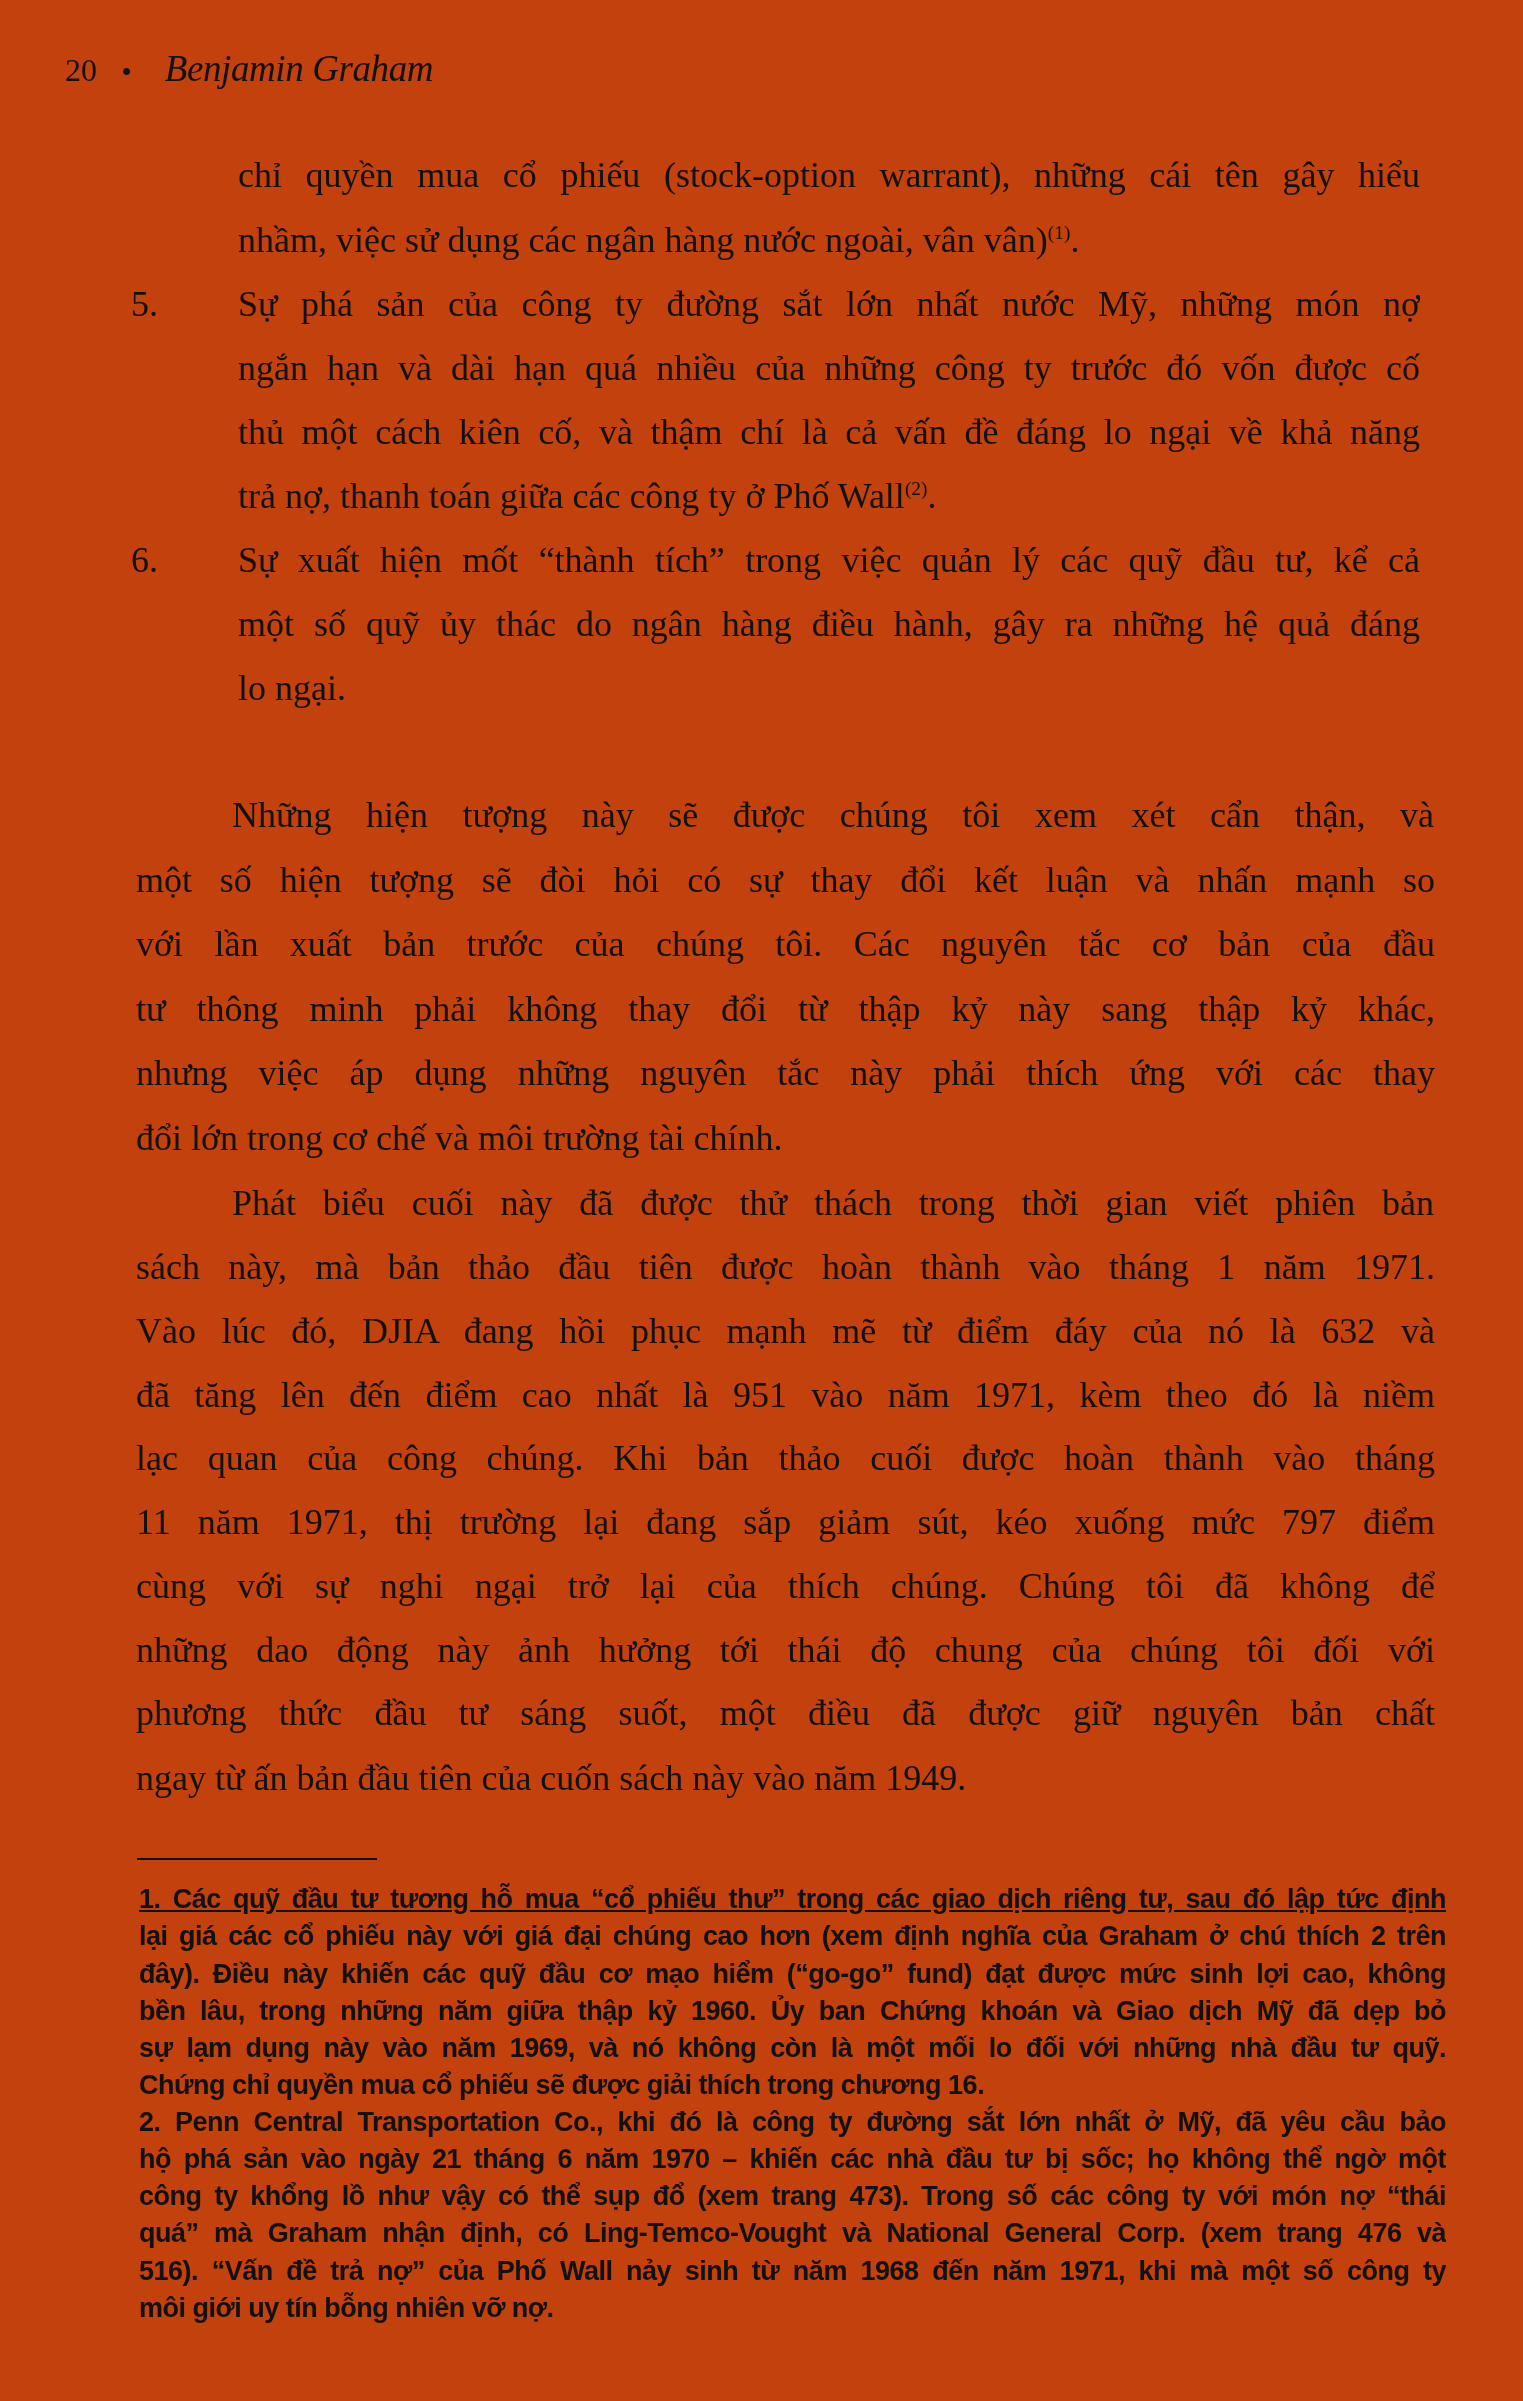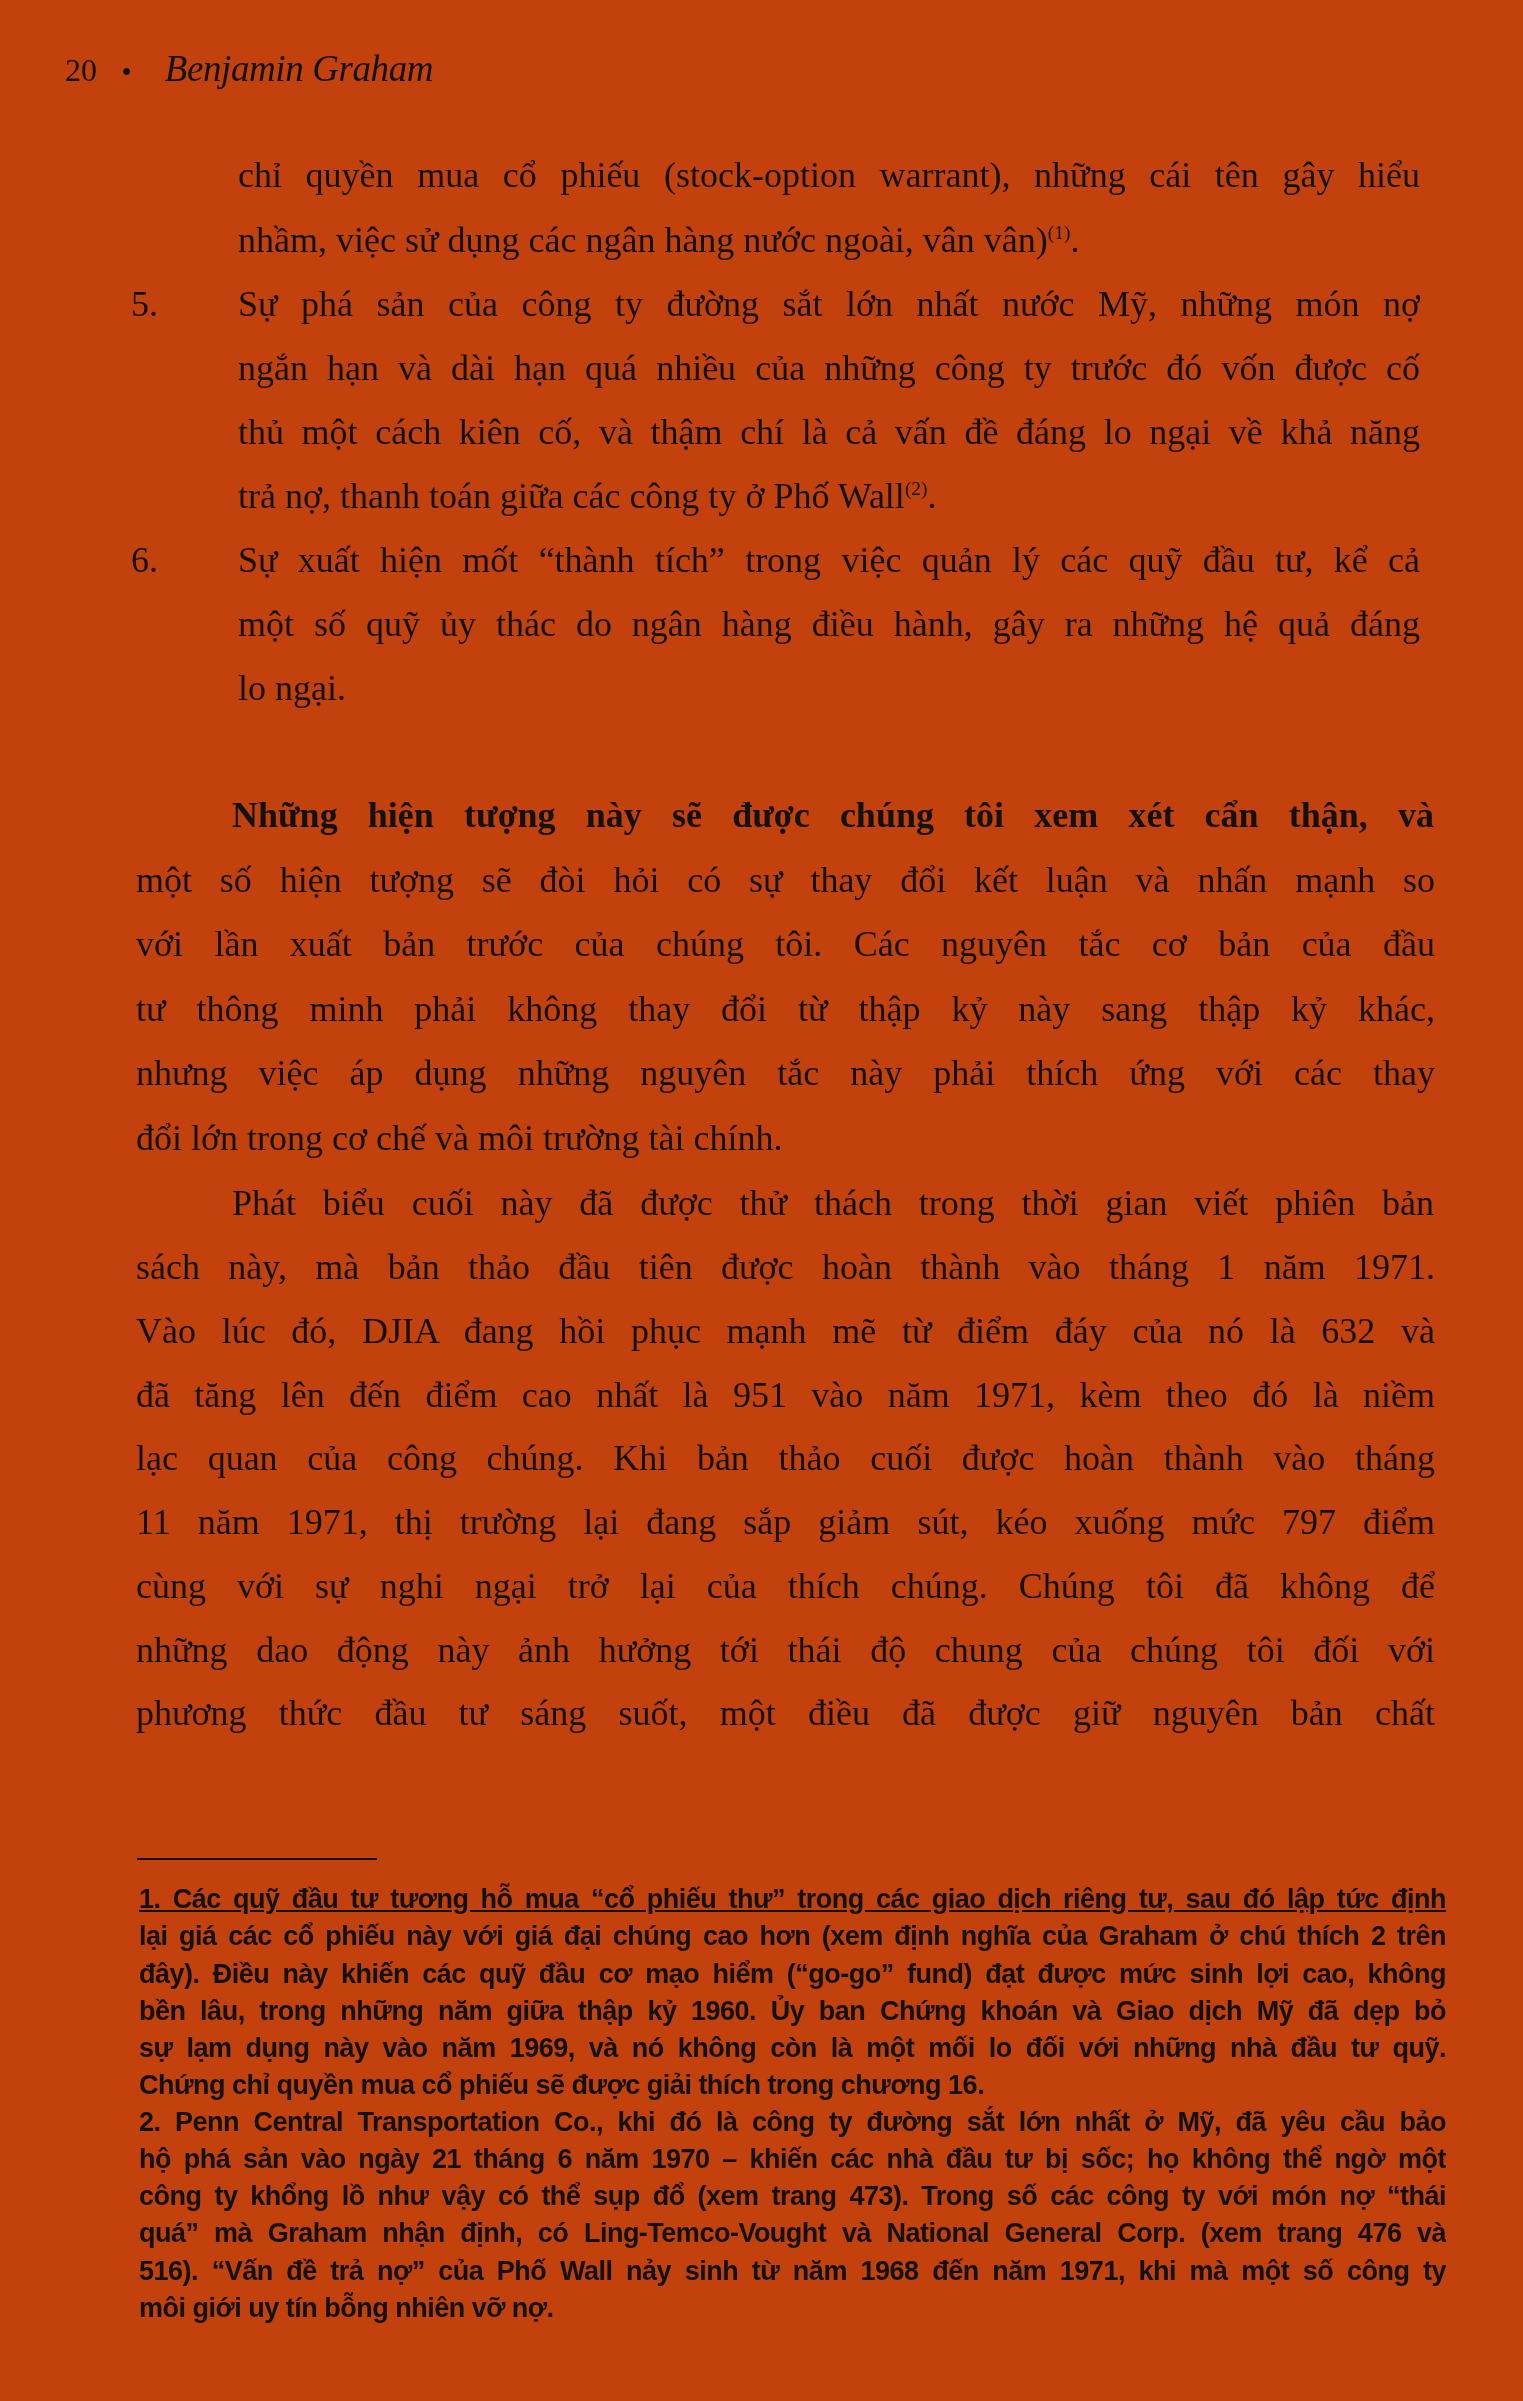--- a/index.html
+++ b/index.html
@@ -38,36 +38,37 @@
   <div class="line just" style="left:238px; top:282px; width:1182px;">Sự phá sản của công ty đường sắt lớn nhất nước Mỹ, những món nợ</div>
   <div class="line just" style="left:238px; top:346px; width:1182px;">ngắn hạn và dài hạn quá nhiều của những công ty trước đó vốn được cố</div>
   <div class="line just" style="left:238px; top:410px; width:1182px;">thủ một cách kiên cố, và thậm chí là cả vấn đề đáng lo ngại về khả năng</div>
   <div class="line" style="left:238px; top:474px;"><span>trả nợ, thanh toán giữa các công ty ở Phố Wall</span><sup>(2)</sup><span>.</span></div>
 
   <div class="list-num" style="left:131px; top:538px;">6.</div>
   <div class="line just" style="left:238px; top:538px; width:1182px;">Sự xuất hiện mốt “thành tích” trong việc quản lý các quỹ đầu tư, kể cả</div>
   <div class="line just" style="left:238px; top:602px; width:1182px;font-family:Liberation Serif, serif;">một số quỹ ủy thác do ngân hàng điều hành, gây ra những hệ quả đáng</div>
   <div class="line" style="left:238px; top:666px;">lo ngại.</div>
 
-  <div class="line just" style="left:232px; top:793px; width:1202px;font-weight:bold;">Những hiện tượng này sẽ được chúng tôi xem xét cẩn thận, và</div>
+  <div class="line just" style="left:232px; top:793px; width:1202px;">Những hiện tượng này sẽ được chúng tôi xem xét cẩn thận, và</div>
   <div class="line just" style="left:136px; top:858px; width:1299px;">một số hiện tượng sẽ đòi hỏi có sự thay đổi kết luận và nhấn mạnh so</div>
   <div class="line just" style="left:136px; top:922px; width:1299px;">với lần xuất bản trước của chúng tôi. Các nguyên tắc cơ bản của đầu</div>
   <div class="line just" style="left:136px; top:987px; width:1299px;">tư thông minh phải không thay đổi từ thập kỷ này sang thập kỷ khác,</div>
   <div class="line just" style="left:136px; top:1051px; width:1299px;">nhưng việc áp dụng những nguyên tắc này phải thích ứng với các thay</div>
   <div class="line" style="left:136px; top:1116px;">đổi lớn trong cơ chế và môi trường tài chính.</div>
 
   <div class="line just" style="left:232px; top:1181px; width:1202px;">Phát biểu cuối này đã được thử thách trong thời gian viết phiên bản</div>
   <div class="line just" style="left:136px; top:1245px; width:1299px;">sách này, mà bản thảo đầu tiên được hoàn thành vào tháng 1 năm 1971.</div>
   <div class="line just" style="left:136px; top:1309px; width:1299px;">Vào lúc đó, DJIA đang hồi phục mạnh mẽ từ điểm đáy của nó là 632 và</div>
   <div class="line just" style="left:136px; top:1373px; width:1299px;">đã tăng lên đến điểm cao nhất là 951 vào năm 1971, kèm theo đó là niềm</div>
   <div class="line just" style="left:136px; top:1436px; width:1299px;">lạc quan của công chúng. Khi bản thảo cuối được hoàn thành vào tháng</div>
   <div class="line just" style="left:136px; top:1500px; width:1299px;">11 năm 1971, thị trường lại đang sắp giảm sút, kéo xuống mức 797 điểm</div>
   <div class="line just" style="left:136px; top:1564px; width:1299px;">cùng với sự nghi ngại trở lại của thích chúng. Chúng tôi đã không để</div>
   <div class="line just" style="left:136px; top:1628px; width:1299px;">những dao động này ảnh hưởng tới thái độ chung của chúng tôi đối với</div>
   <div class="line just" style="left:136px; top:1691px; width:1299px;">phương thức đầu tư sáng suốt, một điều đã được giữ nguyên bản chất</div>
+  <div class="line" style="left:136px; top:1756px;">ngay từ ấn bản đầu tiên của cuốn sách này vào năm 1949.</div>
 
   <div class="fn-rule"></div>
 
   <div class="fn-line fn-just" style="top:1883px;text-decoration:underline;">1. Các quỹ đầu tư tương hỗ mua “cổ phiếu thư” trong các giao dịch riêng tư, sau đó lập tức định</div>
   <div class="fn-line fn-just" style="top:1920px;">lại giá các cổ phiếu này với giá đại chúng cao hơn (xem định nghĩa của Graham ở chú thích 2 trên</div>
   <div class="fn-line fn-just" style="top:1958px;">đây). Điều này khiến các quỹ đầu cơ mạo hiểm (“go-go” fund) đạt được mức sinh lợi cao, không</div>
   <div class="fn-line fn-just" style="top:1995px;">bền lâu, trong những năm giữa thập kỷ 1960. Ủy ban Chứng khoán và Giao dịch Mỹ đã dẹp bỏ</div>
   <div class="fn-line fn-just" style="top:2032px;">sự lạm dụng này vào năm 1969, và nó không còn là một mối lo đối với những nhà đầu tư quỹ.</div>
   <div class="fn-line" style="top:2069px;">Chứng chỉ quyền mua cổ phiếu sẽ được giải thích trong chương 16.</div>
 

